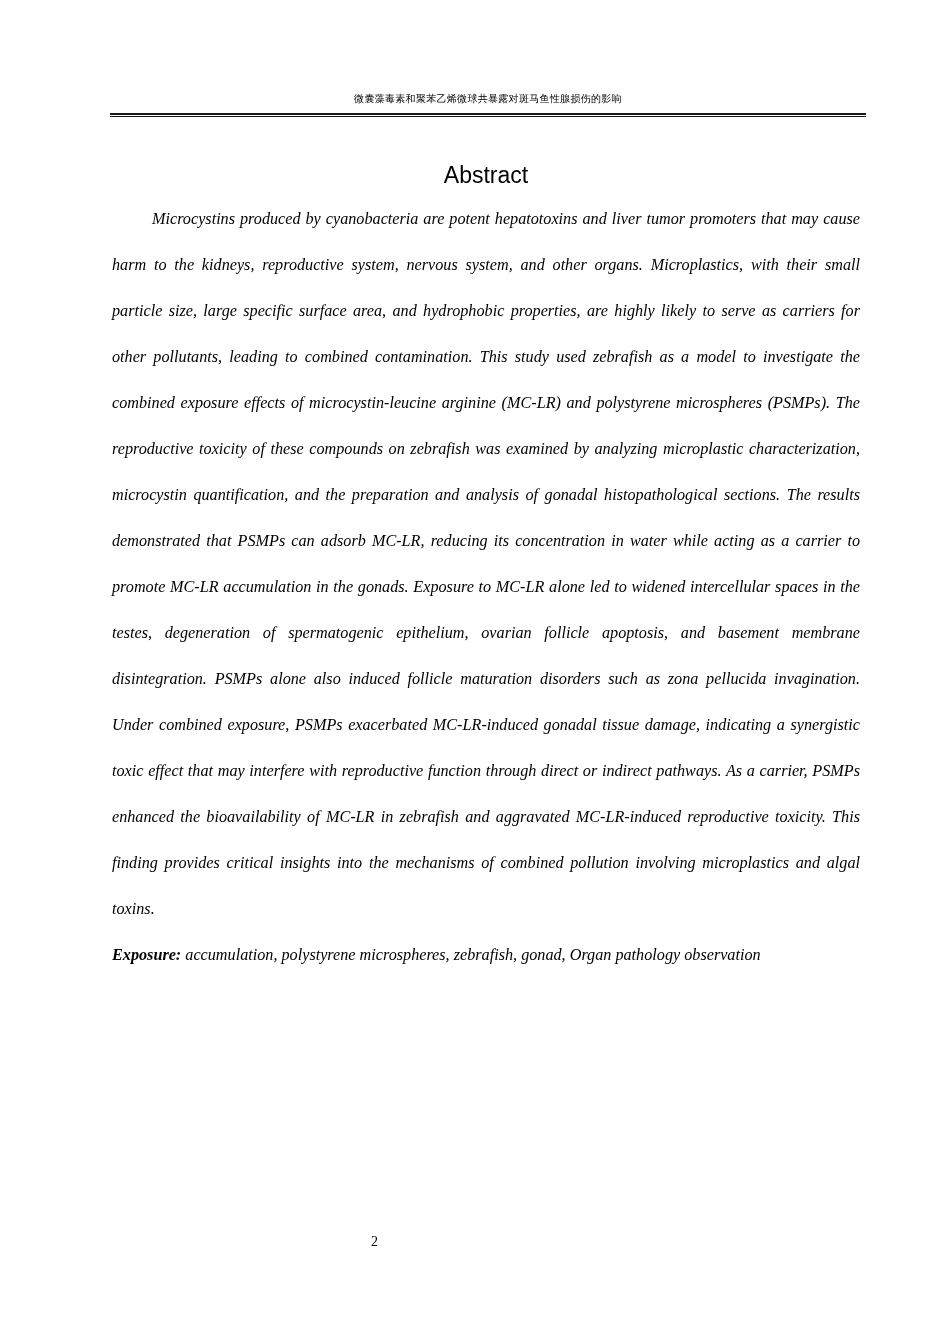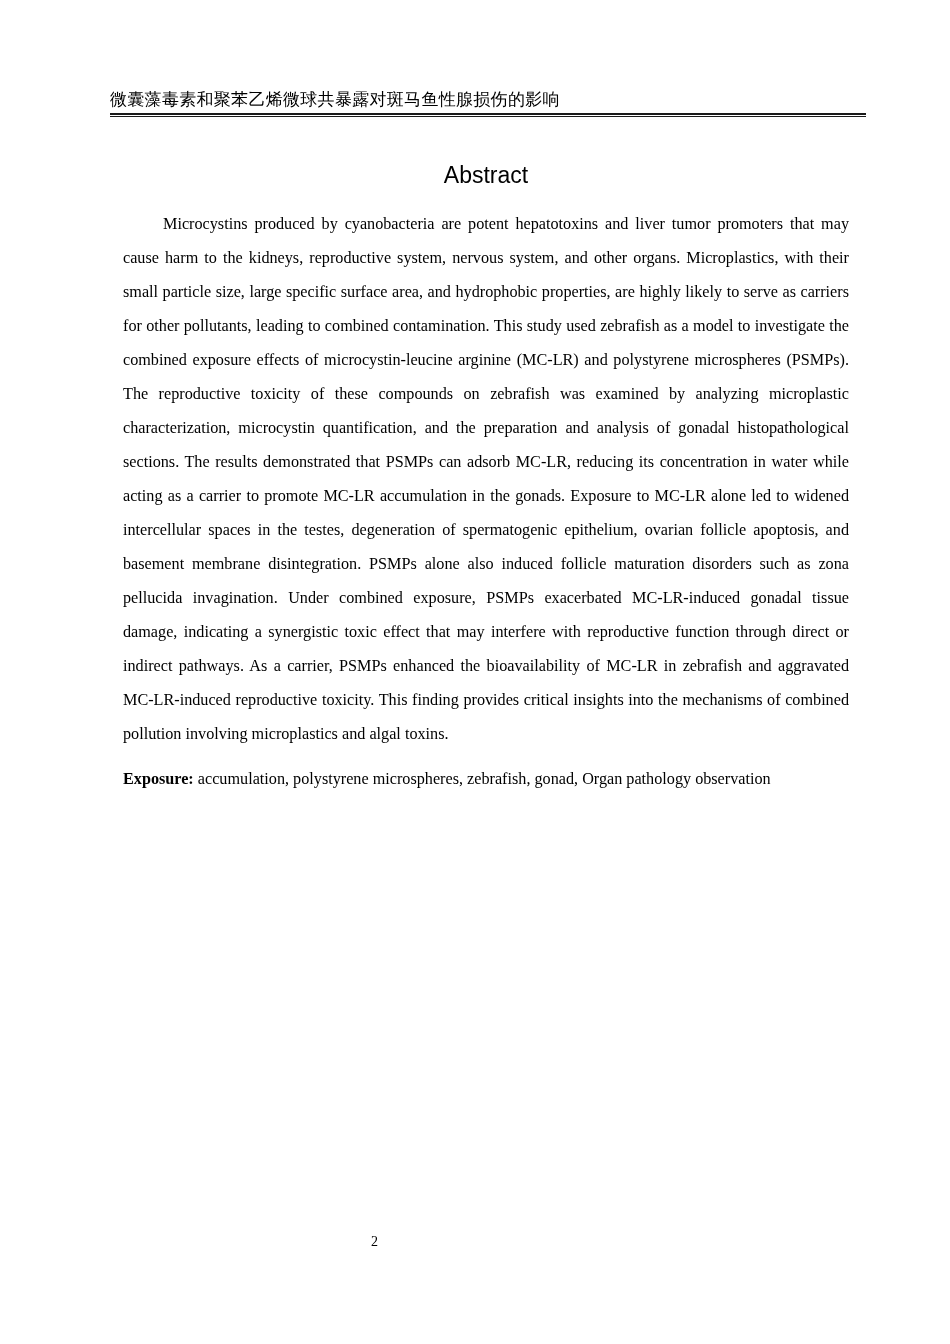--- a/index.html
+++ b/index.html
@@ -23,23 +23,23 @@
   }
 
   
   .header {
     position: absolute;
     left: 110px;
     top: 88px;
     width: 756px;
   }
   .header-title {
-    text-align: left;
+    text-align: center;
     font-family: "DejaVu Serif", "Liberation Serif", serif;
-    font-size: 17px;
+    font-size: 10px;
     line-height: 22px;
     letter-spacing: 0.3px;
     color: #000;
     white-space: nowrap;
   }
   .header-rule {
     margin-top: 3px;
     width: 100%;
     border-top: 2.4px solid #1a1a1a;
     border-bottom: 0.9px solid #1a1a1a;
@@ -61,27 +61,28 @@
   }
 
   
   .body-block {
     position: absolute;
     left: 112px;
     top: 196px;
     width: 748px;
   }
   p.para {
-    margin: 11px;
+    margin: 0;
     font-size: 16.2px;
-    line-height: 34px;
+    line-height: 46px;
     text-align: justify;
     text-justify: inter-word;
     text-align-last: left;
     hyphens: none;
+    font-style: italic;
   }
   p.abstract-para {
     text-indent: 40px;
   }
   p.keywords-para {
     text-indent: 0;
   }
   .kw-label {
     font-weight: bold;
   }

